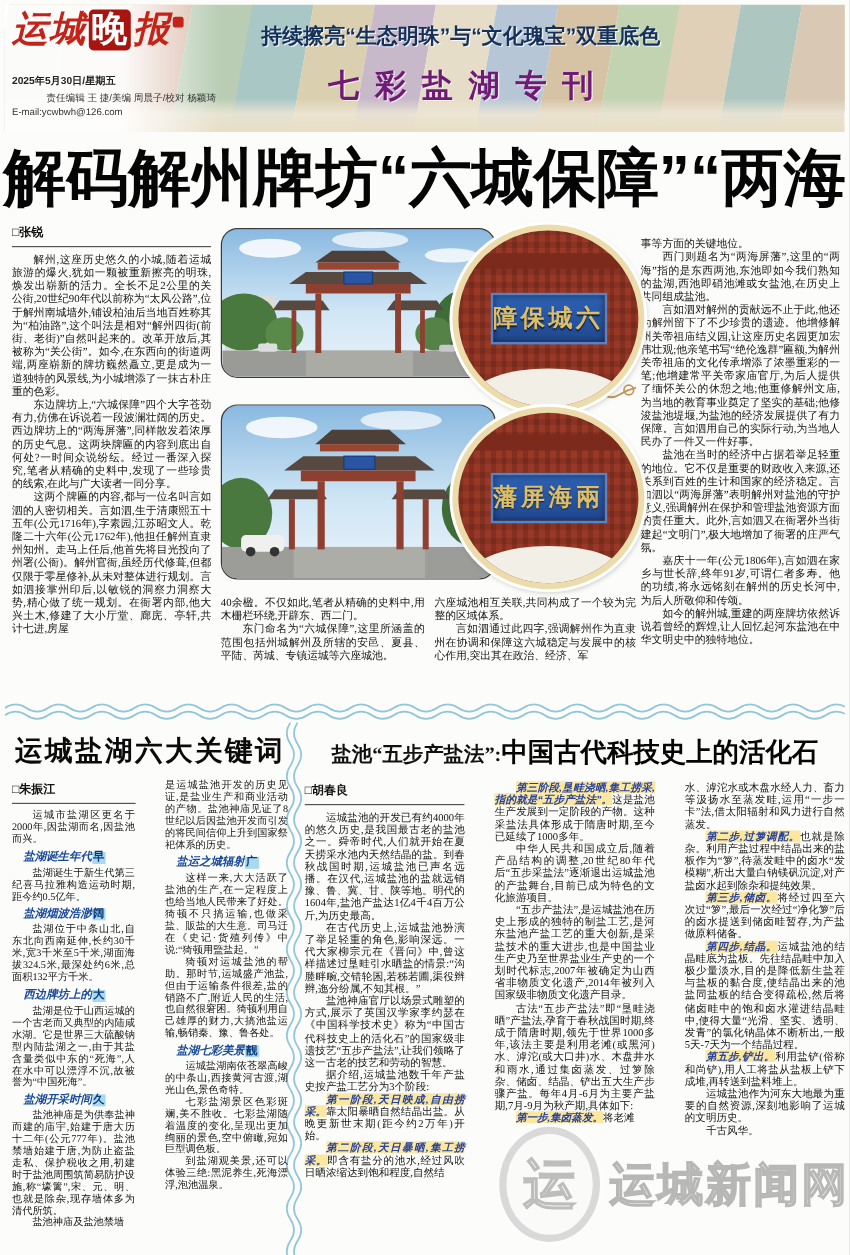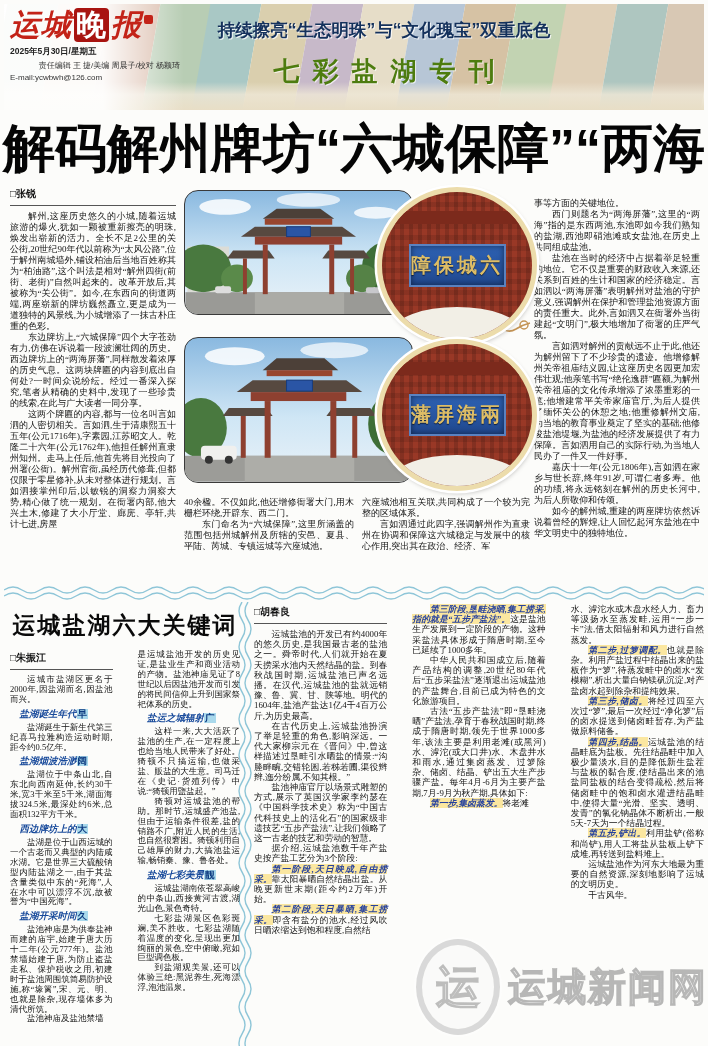--- a/index.html
+++ b/index.html
@@ -21,28 +21,28 @@
       background:linear-gradient(180deg,rgba(240,235,220,0),rgba(238,231,214,.85) 45%,#e8dec6);}
   .mast-fade{position:absolute;left:0;top:0;bottom:0;width:180px;
       background:linear-gradient(90deg,rgba(255,255,255,.93) 55%,rgba(255,255,255,0));}
   .logo-block{position:absolute;left:6px;top:4px;width:170px;}
   .logo-line{font-weight:900;font-style:italic;font-size:30px;line-height:34px;color:#c32318;
       font-family:"Liberation Serif",serif;letter-spacing:1px;white-space:nowrap;}
   .logo-wan{display:inline-block;background:#a81410;color:#fff;border-radius:4px;padding:0 2px;
       margin:0 2px;font-style:normal;}
   .logo-seal{display:inline-block;width:9px;height:9px;background:#c32318;border-radius:2px;
       vertical-align:super;margin-left:2px;}
-  .mast-date{font-size:8.5px;font-weight:bold;color:#222;margin-top:4px;font-family:"Liberation Sans",sans-serif;}
+  .mast-date{font-size:8.5px;font-weight:bold;color:#222;margin-top:20px;font-family:"Liberation Sans",sans-serif;}
   .mast-staff{font-size:8px;color:#333;margin-top:2px;font-family:Liberation Sans, sans-serif;text-align:right;}
   .mast-email{font-size:8px;color:#333;margin-top:2px;font-family:"Liberation Sans",sans-serif;}
   .banner-title{position:absolute;left:160px;top:14px;width:440px;text-align:center;
       font-family:"Liberation Sans","DejaVu Sans",sans-serif;font-weight:900;font-size:17.5px;
       color:#14315c;text-shadow:1px 1px 0 rgba(255,255,255,.8);}
   .banner-sub{position:absolute;left:160px;top:50px;width:440px;text-align:center;
-      font-family:"Liberation Sans",sans-serif;font-weight:900;font-size:26px;color:#4d7c0f;
+      font-family:"Liberation Sans",sans-serif;font-weight:900;font-size:26px;color:#701a75;
       letter-spacing:13px;padding-left:13px;box-sizing:border-box;text-shadow:1px 1px 0 rgba(255,255,255,.7);}
   .page-num{position:absolute;right:20px;top:14px;width:48px;height:58px;border-radius:50%;
       background:radial-gradient(circle at 35% 30%,#ffffff,#c2dce8 75%,#a8ccd e);border:1px solid #96bdd0;
       box-shadow:inset 0 0 7px rgba(110,155,180,.5);display:flex;align-items:center;justify-content:center;
       font-size:30px;font-weight:bold;color:#1c3f7a;font-family:"Liberation Serif",serif;}
 
   
   .headline1{position:absolute;top:114px;left:0;width:708px;margin:0;text-align:center;
       font-family:"Liberation Sans","DejaVu Sans",sans-serif;font-weight:900;font-size:52px;color:#050505;}
   .byline{display:block;font-weight:bold;font-size:10px;color:#111;border-bottom:1.4px solid #555;
@@ -225,32 +225,32 @@
     </svg>
   </div>
 
   <div class="inset circle2">
     <div class="inset-beam"></div>
     <div class="plaque">藩屏海兩</div>
     <div class="inset-white"></div>
   </div>
 
   <div class="bodycol colML">
-      <p class="para cont">40余楹。不仅如此,他还增修衙署大门,用木栅栏环绕,开辟东、西二门。</p>
+      <p class="para cont">40余楹。不仅如此,笔者从精确的史料中,用木栅栏环绕,开辟东、西二门。</p>
       <p class="para">东门命名为“六城保障”,这里所涵盖的范围包括州城解州及所辖的安邑、夏县、平陆、芮城、专镇运城等六座城池。</p>
     </div>
   <div class="bodycol colMR">
       <p class="para cont">六座城池相互关联,共同构成了一个较为完整的区域体系。</p>
       <p class="para">言如泗通过此四字,强调解州作为直隶州在协调和保障这六城稳定与发展中的核心作用,突出其在政治、经济、军</p>
     </div>
   <div class="bodycol colR">
       <p class="para cont">事等方面的关键地位。</p>
       <p class="para">西门则题名为“两海屏藩”,这里的“两海”指的是东西两池,东池即如今我们熟知的盐湖,西池即硝池滩或女盐池,在历史上共同组成盐池。</p>
+      <p class="para">言如泗对解州的贡献远不止于此,他还为解州留下了不少珍贵的遗迹。他增修解州关帝祖庙结义园,让这座历史名园更加宏伟壮观;他亲笔书写“绝伦逸群”匾额,为解州关帝祖庙的文化传承增添了浓墨重彩的一笔;他增建常平关帝家庙官厅,为后人提供了缅怀关公的休憩之地;他重修解州文庙,为当地的教育事业奠定了坚实的基础;他修浚盐池堤堰,为盐池的经济发展提供了有力保障。言如泗用自己的实际行动,为当地人民办了一件又一件好事。</p>
       <p class="para">盐池在当时的经济中占据着举足轻重的地位。它不仅是重要的财政收入来源,还关系到百姓的生计和国家的经济稳定。言如泗以“两海屏藩”表明解州对盐池的守护意义,强调解州在保护和管理盐池资源方面的责任重大。此外,言如泗又在衙署外当街建起“文明门”,极大地增加了衙署的庄严气氛。</p>
-      <p class="para">言如泗对解州的贡献远不止于此,他还为解州留下了不少珍贵的遗迹。他增修解州关帝祖庙结义园,让这座历史名园更加宏伟壮观;他亲笔书写“绝伦逸群”匾额,为解州关帝祖庙的文化传承增添了浓墨重彩的一笔;他增建常平关帝家庙官厅,为后人提供了缅怀关公的休憩之地;他重修解州文庙,为当地的教育事业奠定了坚实的基础;他修浚盐池堤堰,为盐池的经济发展提供了有力保障。言如泗用自己的实际行动,为当地人民办了一件又一件好事。</p>
       <p class="para">嘉庆十一年(公元1806年),言如泗在家乡与世长辞,终年91岁,可谓仁者多寿。他的功绩,将永远铭刻在解州的历史长河中,为后人所敬仰和传颂。</p>
       <p class="para">如今的解州城,重建的两座牌坊依然诉说着曾经的辉煌,让人回忆起河东盐池在中华文明史中的独特地位。</p>
     </div>
 
   <svg class="hwave" width="700" height="14" viewBox="0 0 700 14">
     <path d="M0 4 q9 -6 18 0 t18 0 t18 0 t18 0 t18 0 t18 0 t18 0 t18 0 t18 0 t18 0 t18 0 t18 0 t18 0 t18 0 t18 0 t18 0 t18 0 t18 0 t18 0 t18 0 t18 0 t18 0 t18 0 t18 0 t18 0 t18 0 t18 0 t18 0 t18 0 t18 0 t18 0 t18 0 t18 0 t18 0 t18 0 t18 0 t18 0 t18 0 t18 0"></path>
     <path d="M0 10 q9 -6 18 0 t18 0 t18 0 t18 0 t18 0 t18 0 t18 0 t18 0 t18 0 t18 0 t18 0 t18 0 t18 0 t18 0 t18 0 t18 0 t18 0 t18 0 t18 0 t18 0 t18 0 t18 0 t18 0 t18 0 t18 0 t18 0 t18 0 t18 0 t18 0 t18 0 t18 0 t18 0 t18 0 t18 0 t18 0 t18 0 t18 0 t18 0 t18 0"></path>
   </svg>
   <svg class="vwave" width="14" height="444" viewBox="0 0 14 444">
     <path d="M4 0 q-6 9 0 18 t0 18 t0 18 t0 18 t0 18 t0 18 t0 18 t0 18 t0 18 t0 18 t0 18 t0 18 t0 18 t0 18 t0 18 t0 18 t0 18 t0 18 t0 18 t0 18 t0 18 t0 18 t0 18 t0 18 t0 18"></path>
@@ -282,35 +282,39 @@
           <p class="para">猗顿对运城盐池的帮助。那时节,运城盛产池盐,但由于运输条件很差,盐的销路不广,附近人民的生活,也自然很窘困。猗顿利用自己雄厚的财力,大搞池盐运输,畅销秦、豫、鲁各处。</p>
           <p class="subhead"><span>盐湖七彩美景</span><span class="key">靓</span></p>
           <p class="para">运城盐湖南依苍翠高峻的中条山,西接黄河古渡,湖光山色,景色奇特。</p>
           <p class="para">七彩盐湖景区色彩斑斓,美不胜收。七彩盐湖随着温度的变化,呈现出更加绚丽的景色,空中俯瞰,宛如巨型调色板。</p>
           <p class="para">到盐湖观美景,还可以体验三绝:黑泥养生,死海漂浮,泡池温泉。</p>
         </div>
     </div>
   </div>
 
   <div class="artR">
+    <h2 class="headline3">
+      <span class="h3a">盐池“五步产盐法”:</span><span class="h3b">中国古代科技史上的活化石</span>
+    </h2>
     <div class="cols">
       <div class="bcol">
         <div class="byline">□胡春良</div>
         <div>
             <p class="para">运城盐池的开发已有约4000年的悠久历史,是我国最古老的盐池之一。舜帝时代,人们就开始在夏天捞采水池内天然结晶的盐。到春秋战国时期,运城盐池已声名远播。在汉代,运城盐池的盐就远销豫、鲁、冀、甘、陕等地。明代的1604年,盐池产盐达1亿4千4百万公斤,为历史最高。</p>
             <p class="para">在古代历史上,运城盐池扮演了举足轻重的角色,影响深远。一代大家柳宗元在《晋问》中,曾这样描述过垦畦引水晒盐的情景:“沟塍畔畹,交错轮囷,若秭若圃,渠役辫辫,迤分纷属,不知其根。”</p>
             <p class="para">盐池神庙官厅以场景式雕塑的方式,展示了英国汉学家李约瑟在《中国科学技术史》称为“中国古代科技史上的活化石”的国家级非遗技艺“五步产盐法”,让我们领略了这一古老的技艺和劳动的智慧。</p>
             <p class="para">据介绍,运城盐池数千年产盐史按产盐工艺分为3个阶段:</p>
             <p class="para"><span class="hl">第一阶段,天日映成,自由捞采。</span>靠太阳暴晒自然结晶出盐。从晚更新世末期(距今约2万年)开始。</p>
             <p class="para"><span class="hl">第二阶段,天日暴晒,集工捞采。</span>即含有盐分的池水,经过风吹日晒浓缩达到饱和程度,自然结</p>
           </div>
       </div>
       <div class="bcol">
           <p class="para"><span class="hl">第三阶段,垦畦浇晒,集工捞采,指的就是“五步产盐法”。</span>这是盐池生产发展到一定阶段的产物。这种采盐法具体形成于隋唐时期,至今已延续了1000多年。</p>
           <p class="para">中华人民共和国成立后,随着产品结构的调整,20世纪80年代后“五步采盐法”逐渐退出运城盐池的产盐舞台,目前已成为特色的文化旅游项目。</p>
+          <p class="para">“五步产盐法”,是运城盐池在历史上形成的独特的制盐工艺,是河东盐池产盐工艺的重大创新,是采盐技术的重大进步,也是中国盐业生产史乃至世界盐业生产史的一个划时代标志,2007年被确定为山西省非物质文化遗产,2014年被列入国家级非物质文化遗产目录。</p>
           <p class="para">古法“五步产盐法”即“垦畦浇晒”产盐法,孕育于春秋战国时期,终成于隋唐时期,领先于世界1000多年,该法主要是利用老滩(或黑河)水、滹沱(或大口井)水、木盘井水和雨水,通过集卤蒸发、过箩除杂、储卤、结晶、铲出五大生产步骤产盐。每年4月-6月为主要产盐期,7月-9月为秋产期,具体如下:</p>
           <p class="para"><span class="hl">第一步,集卤蒸发。</span>将老滩</p>
         </div>
       <div class="bcol">
           <p class="para cont">水、滹沱水或木盘水经人力、畜力等汲扬水至蒸发畦,运用“一步一卡”法,借太阳辐射和风力进行自然蒸发。</p>
           <p class="para"><span class="hl">第二步,过箩调配。</span>也就是除杂。利用产盐过程中结晶出来的盐板作为“箩”,待蒸发畦中的卤水“发模糊”,析出大量白钠镁矾沉淀,对产盐卤水起到除杂和提纯效果。</p>
           <p class="para"><span class="hl">第三步,储卤。</span>将经过四至六次过“箩”,最后一次经过“净化箩”后的卤水提送到储卤畦暂存,为产盐做原料储备。</p>
           <p class="para"><span class="hl">第四步,结晶。</span>运城盐池的结晶畦底为盐板。先往结晶畦中加入极少量淡水,目的是降低新生盐茬与盐板的黏合度,使结晶出来的池盐同盐板的结合变得疏松,然后将储卤畦中的饱和卤水灌进结晶畦中,使得大量“光滑、坚实、透明、发青”的氯化钠晶体不断析出,一般5天-7天为一个结晶过程。</p>
           <p class="para"><span class="hl">第五步,铲出。</span>利用盐铲(俗称和尚铲),用人工将盐从盐板上铲下成堆,再转送到盐料堆上。</p>
           <p class="para">运城盐池作为河东大地最为重要的自然资源,深刻地影响了运城的文明历史。</p>

